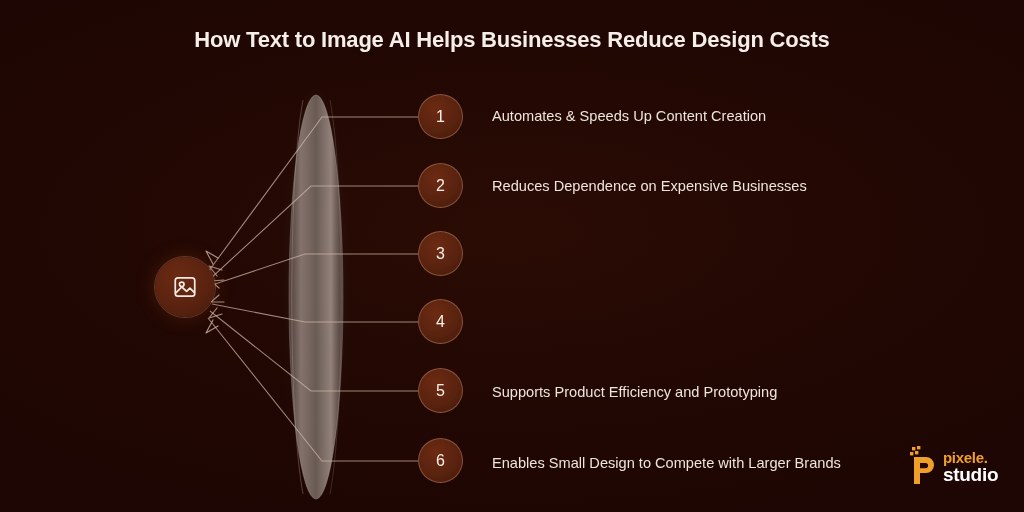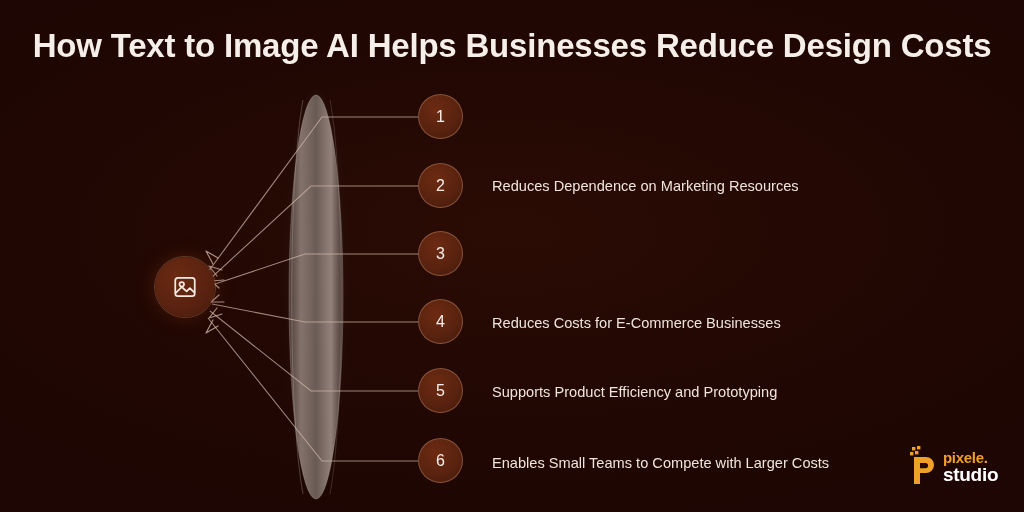--- a/index.html
+++ b/index.html
@@ -20,21 +20,21 @@
       radial-gradient(ellipse 70% 60% at 50% 45%, #2b0c05 0%, #230803 45%, #1d0603 100%);
   }
   
   .title {
     position: absolute;
     top: 27px;
     left: 0;
     width: 1024px;
     text-align: center;
     color: #f6efe9;
-    font-size: 33px;
+    font-size: 22px;
     font-weight: bold;
     letter-spacing: -0.2px;
     white-space: nowrap;
   }
   
   #diagram {
     position: absolute;
     top: 0;
     left: 0;
     width: 1024px;
@@ -182,24 +182,24 @@
   <div class="num-circle" style="left:418px; top:299px;">
     <span>4</span>
   </div>
   <div class="num-circle" style="left:418px; top:368px;">
     <span>5</span>
   </div>
   <div class="num-circle" style="left:418px; top:438px;">
     <span>6</span>
   </div>
 
-  <div class="item-label" style="top:186px;">Reduces Dependence on Marketing Resources</div>
-  <div class="item-label" style="top:323px;">Reduces Costs for E-Commerce Businesses</div>
+  <div class="item-label" style="top:116px;">Automates &amp; Speeds Up Content Creation</div>
+  <div class="item-label" style="top:186px;">Reduces Dependence on Expensive Businesses</div>
   <div class="item-label" style="top:392px;">Supports Product Efficiency and Prototyping</div>
-  <div class="item-label" style="top:463px;">Enables Small Teams to Compete with Larger Costs</div>
+  <div class="item-label" style="top:463px;">Enables Small Design to Compete with Larger Brands</div>
 
   <div class="logo">
     <span class="logo-mark">
       <svg width="28" height="40" viewBox="0 0 28 40" xmlns="http://www.w3.org/2000/svg">
         <g fill="#f0a028">
           <rect x="3" y="2" width="3.4" height="3.4"></rect>
           <rect x="8" y="1" width="3.4" height="3.4"></rect>
           <rect x="1" y="7" width="3.4" height="3.4"></rect>
           <rect x="6" y="6" width="3.4" height="3.4"></rect>
           <path d="M5 12 h12 a8 8 0 0 1 0 16 h-6 v11 h-6 z"></path>

